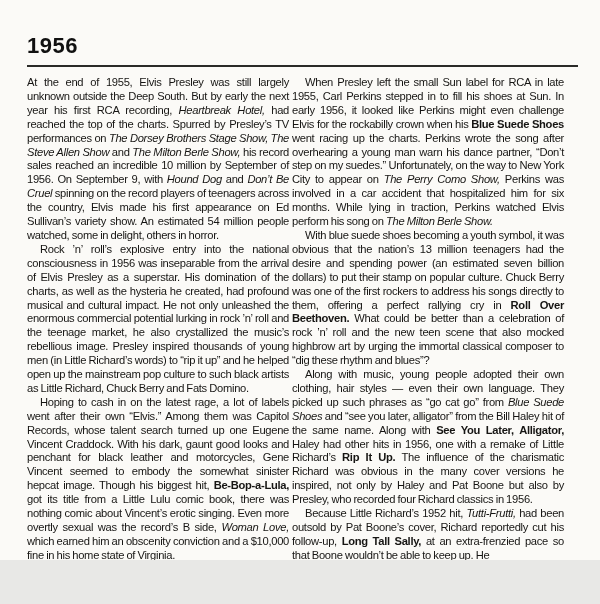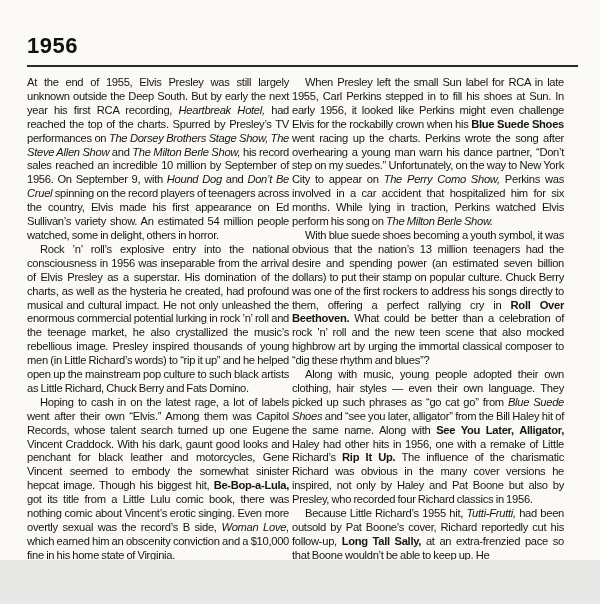--- a/index.html
+++ b/index.html
@@ -72,17 +72,17 @@
   <div class="columns">
     <div class="col col-left">
         <p class="para"><span>At the end of 1955, Elvis Presley was still largely unknown outside the Deep South. But by early the next year his first RCA recording, </span><span class="it">Heartbreak Hotel,</span><span> had reached the top of the charts. Spurred by Presley’s TV performances on </span><span class="it">The Dorsey Brothers Stage Show, The Steve Allen Show</span><span> and </span><span class="it">The Milton Berle Show,</span><span> his record sales reached an incredible 10 million by September of 1956. On September 9, with </span><span class="it">Hound Dog</span><span> and </span><span class="it">Don’t Be Cruel</span><span> spinning on the record players of teenagers across the country, Elvis made his first appearance on Ed Sullivan’s variety show. An estimated 54 million people watched, some in delight, others in horror.</span></p>
         <p class="para indent"><span>Rock ’n’ roll’s explosive entry into the national consciousness in 1956 was inseparable from the arrival of Elvis Presley as a superstar. His domination of the charts, as well as the hysteria he created, had profound musical and cultural impact. He not only unleashed the enormous commercial potential lurking in rock ’n’ roll and the teenage market, he also crystallized the music’s rebellious image. Presley inspired thousands of young men (in Little Richard’s words) to “rip it up” and he helped open up the mainstream pop culture to such black artists as Little Richard, Chuck Berry and Fats Domino.</span></p>
         <p class="para indent"><span>Hoping to cash in on the latest rage, a lot of labels went after their own “Elvis.” Among them was Capitol Records, whose talent search turned up one Eugene Vincent Craddock. With his dark, gaunt good looks and penchant for black leather and motorcycles, Gene Vincent seemed to embody the somewhat sinister hepcat image. Though his biggest hit, </span><span class="bd">Be-Bop-a-Lula,</span><span> got its title from a Little Lulu comic book, there was nothing comic about Vincent’s erotic singing. Even more overtly sexual was the record’s B side, </span><span class="it">Woman Love,</span><span> which earned him an obscenity conviction and a $10,000 fine in his home state of Virginia.</span></p>
       </div>
     <div class="col col-right">
         <p class="para indent"><span>When Presley left the small Sun label for RCA in late 1955, Carl Perkins stepped in to fill his shoes at Sun. In early 1956, it looked like Perkins might even challenge Elvis for the rockabilly crown when his </span><span class="bd">Blue Suede Shoes</span><span> went racing up the charts. Perkins wrote the song after overhearing a young man warn his dance partner, “Don’t step on my suedes.” Unfortunately, on the way to New York City to appear on </span><span class="it">The Perry Como Show,</span><span> Perkins was involved in a car accident that hospitalized him for six months. While lying in traction, Perkins watched Elvis perform his song on </span><span class="it">The Milton Berle Show.</span></p>
         <p class="para indent"><span>With blue suede shoes becoming a youth symbol, it was obvious that the nation’s 13 million teenagers had the desire and spending power (an estimated seven billion dollars) to put their stamp on popular culture. Chuck Berry was one of the first rockers to address his songs directly to them, offering a perfect rallying cry in </span><span class="bd">Roll Over Beethoven.</span><span> What could be better than a celebration of rock ’n’ roll and the new teen scene that also mocked highbrow art by urging the immortal classical composer to “dig these rhythm and blues”?</span></p>
         <p class="para indent"><span>Along with music, young people adopted their own clothing, hair styles — even their own language. They picked up such phrases as “go cat go” from </span><span class="it">Blue Suede Shoes</span><span> and “see you later, alligator” from the Bill Haley hit of the same name. Along with </span><span class="bd">See You Later, Alligator,</span><span> Haley had other hits in 1956, one with a remake of Little Richard’s </span><span class="bd">Rip It Up.</span><span> The influence of the charismatic Richard was obvious in the many cover versions he inspired, not only by Haley and Pat Boone but also by Presley, who recorded four Richard classics in 1956.</span></p>
-        <p class="para indent"><span>Because Little Richard’s 1955 hit, </span><span class="it">Tutti-Frutti,</span><span> had been outsold by Pat Boone’s cover, Richard reportedly cut his follow-up, </span><span class="bd">Long Tall Sally,</span><span> at an extra-frenzied pace so that Boone wouldn’t be able to keep up. He</span></p>
+        <p class="para indent"><span>Because Little Richard’s 1952 hit, </span><span class="it">Tutti-Frutti,</span><span> had been outsold by Pat Boone’s cover, Richard reportedly cut his follow-up, </span><span class="bd">Long Tall Sally,</span><span> at an extra-frenzied pace so that Boone wouldn’t be able to keep up. He</span></p>
       </div>
   </div>
   <div class="pagenum">3</div>
 </div>
 
 </body></html>

